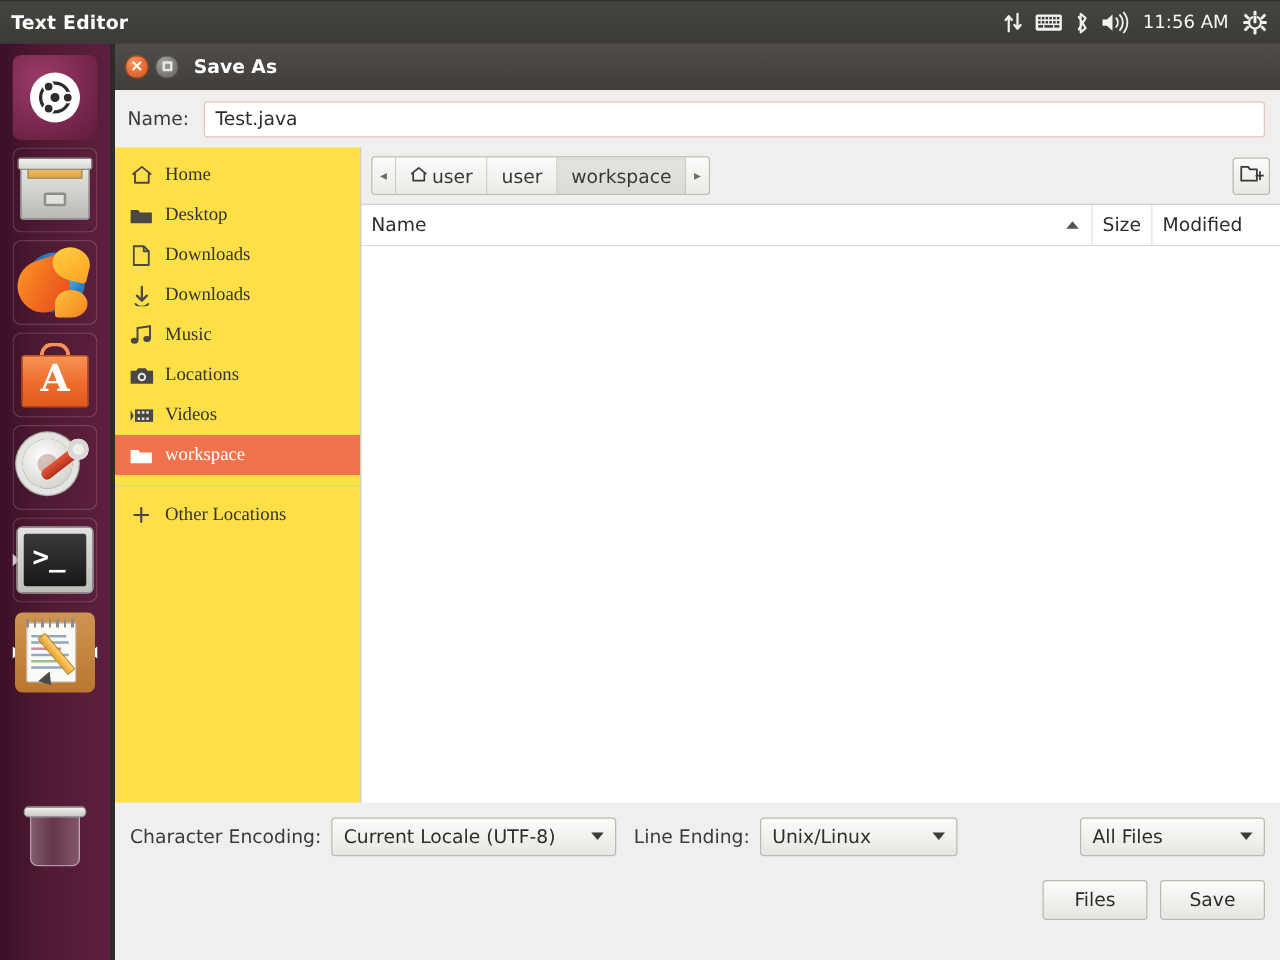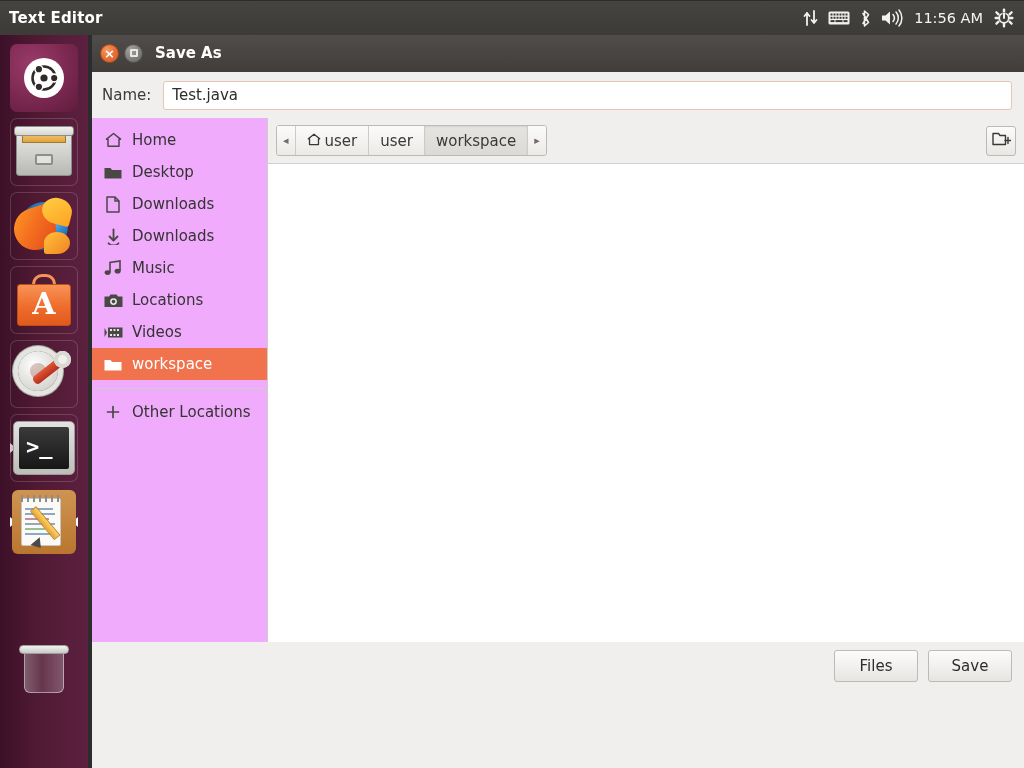--- a/index.html
+++ b/index.html
@@ -261,26 +261,27 @@
     font-size: 15px; color: #2e2d2b;
     padding: 0 8px;
     font-family: inherit;
     outline: none;
   }
 
   
   #body-split { display: flex; height: 524px; }
 
   #places {
-    width: 176px;
-    background: #f0abfc;
+    width: 197px;
+    background: #fde047;
     border-right: 1px solid #cfcdc9;
     padding-top: 6px;
     position: relative;
     overflow: hidden;
+    font-family: Liberation Serif, serif;
   }
   .place {
     display: flex; align-items: center;
     height: 32px;
     padding-left: 10px;
     font-size: 15px;
     color: #353432;
     white-space: nowrap;
   }
   .place.selected { background: #f0734d; color: #ffffff; }
@@ -703,25 +704,55 @@
         <div id="newfolder-btn">
           <span>
             <svg width="19" height="16" viewBox="0 0 19 16">
               <path d="M1 2.5 L6.5 2.5 L8 4.5 L13.5 4.5 L13.5 13.5 L1 13.5 Z" fill="none" stroke="#3a3937" stroke-width="1.4" stroke-linejoin="round"></path>
               <path d="M16 6.5 L16 12.5 M13 9.5 L19 9.5" stroke="#3a3937" stroke-width="1.4" stroke-linecap="round"></path>
             </svg>
           </span>
         </div>
       </div>
 
+      <div id="col-headers">
+        <div class="col name">
+          <span>Name</span>
+          <span class="sort-arrow"></span>
+        </div>
+        <div class="col size">
+          <span>Size</span>
+        </div>
+        <div class="col modified">
+          <span>Modified</span>
+        </div>
+      </div>
 
       <div id="filelist"></div>
     </div>
   </div>
 
   <div id="footer">
+    <div id="encoding-row">
+      <span class="flabel">Character Encoding:</span>
+      <div class="combo" id="combo-encoding">
+        <span>Current Locale (UTF-8)</span>
+        <span class="caret"></span>
+      </div>
+
+      <span class="flabel" style="margin-left:14px;">Line Ending:</span>
+      <div class="combo" id="combo-lineending">
+        <span>Unix/Linux</span>
+        <span class="caret"></span>
+      </div>
+
+      <div class="combo" id="combo-filter">
+        <span>All Files</span>
+        <span class="caret"></span>
+      </div>
+    </div>
 
     <div id="action-row">
       <div class="btn">Files</div>
       <div class="btn">Save</div>
     </div>
   </div>
 </div>
 
 </body></html>

